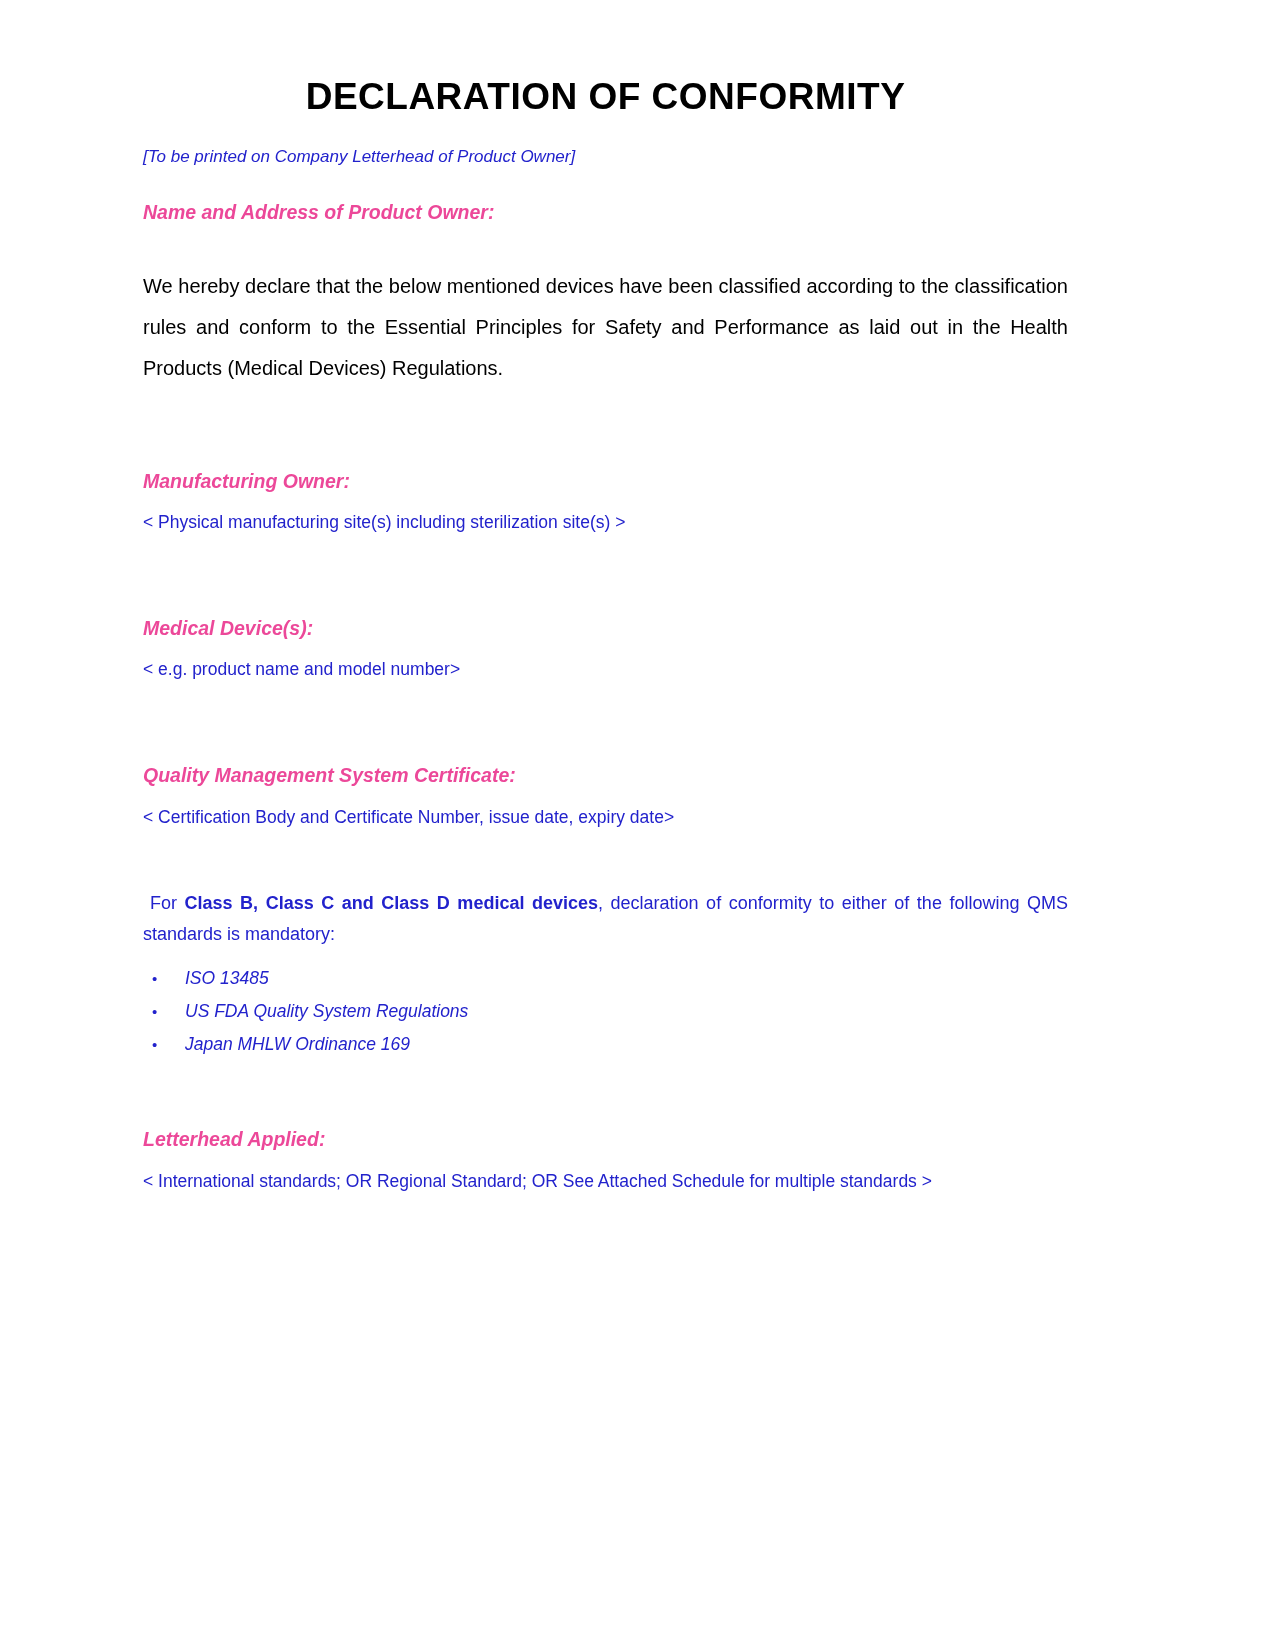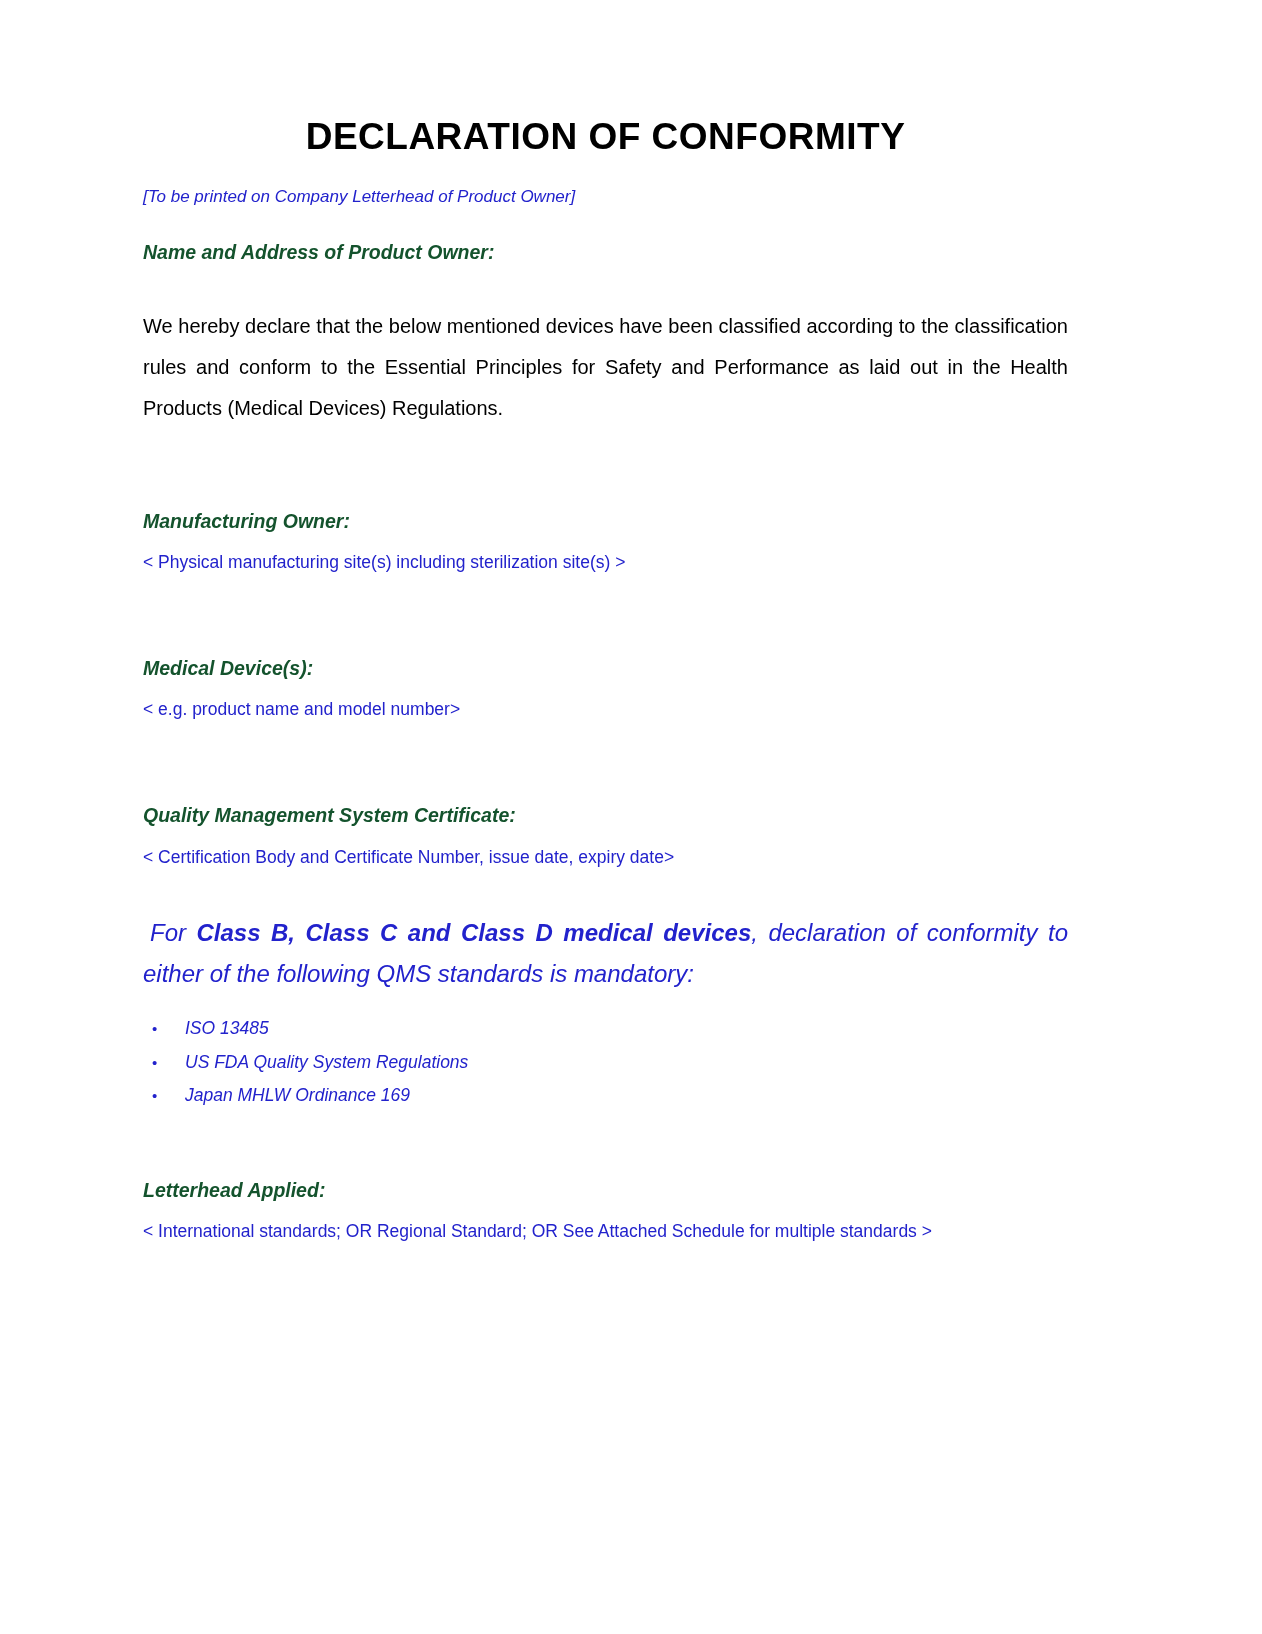--- a/index.html
+++ b/index.html
@@ -10,21 +10,21 @@
   body {
     width: 1262px;
     height: 1634px;
     overflow: hidden;
     font-family: "Liberation Sans", sans-serif;
     color: #000000;
   }
   .doc {
     width: 925px;
     margin-left: 143px;
-    padding-top: 116px;
+    padding-top: 76px;
   }
   .title {
     font-size: 37px;
     font-weight: bold;
     text-align: center;
     letter-spacing: 0.5px;
     line-height: 1.15;
     margin: 0;
   }
   .letterhead-note {
@@ -34,21 +34,21 @@
     font-style: italic;
     color: var(--blue);
   }
   .owner-heading {
     margin-top: 34px;
   }
   .section-heading {
     font-size: 19.5px;
     font-weight: bold;
     font-style: italic;
-    color: #14532d;
+    color: #ec4899;
     line-height: 1.2;
   }
   .declaration {
     margin-top: 42px;
     font-size: 20px;
     line-height: 2.06;
     text-align: justify;
   }
   .annotation {
     font-size: 17.5px;
@@ -59,23 +59,22 @@
   }
   .annotation.single {
     text-align: left;
   }
   .sect-manufacturing { margin-top: 80px; }
   .sect-medical      { margin-top: 80px; }
   .sect-risk         { margin-top: 76px; }
   .sect-qms          { margin-top: 80px; }
   .sect-standards    { margin-top: 74px; }
   .qms-note {
-    margin-top: 40px;
-    font-size: 24px;
-    font-style: italic;
+    margin-top: 56px;
+    font-size: 18px;
     color: var(--blue);
     line-height: 1.72;
     text-align: justify;
     text-indent: 7px;
   }
   .qms-note .bold-part {
     font-weight: bold;
   }
   .bullet-list {
     margin: 14px 0 0 0;

